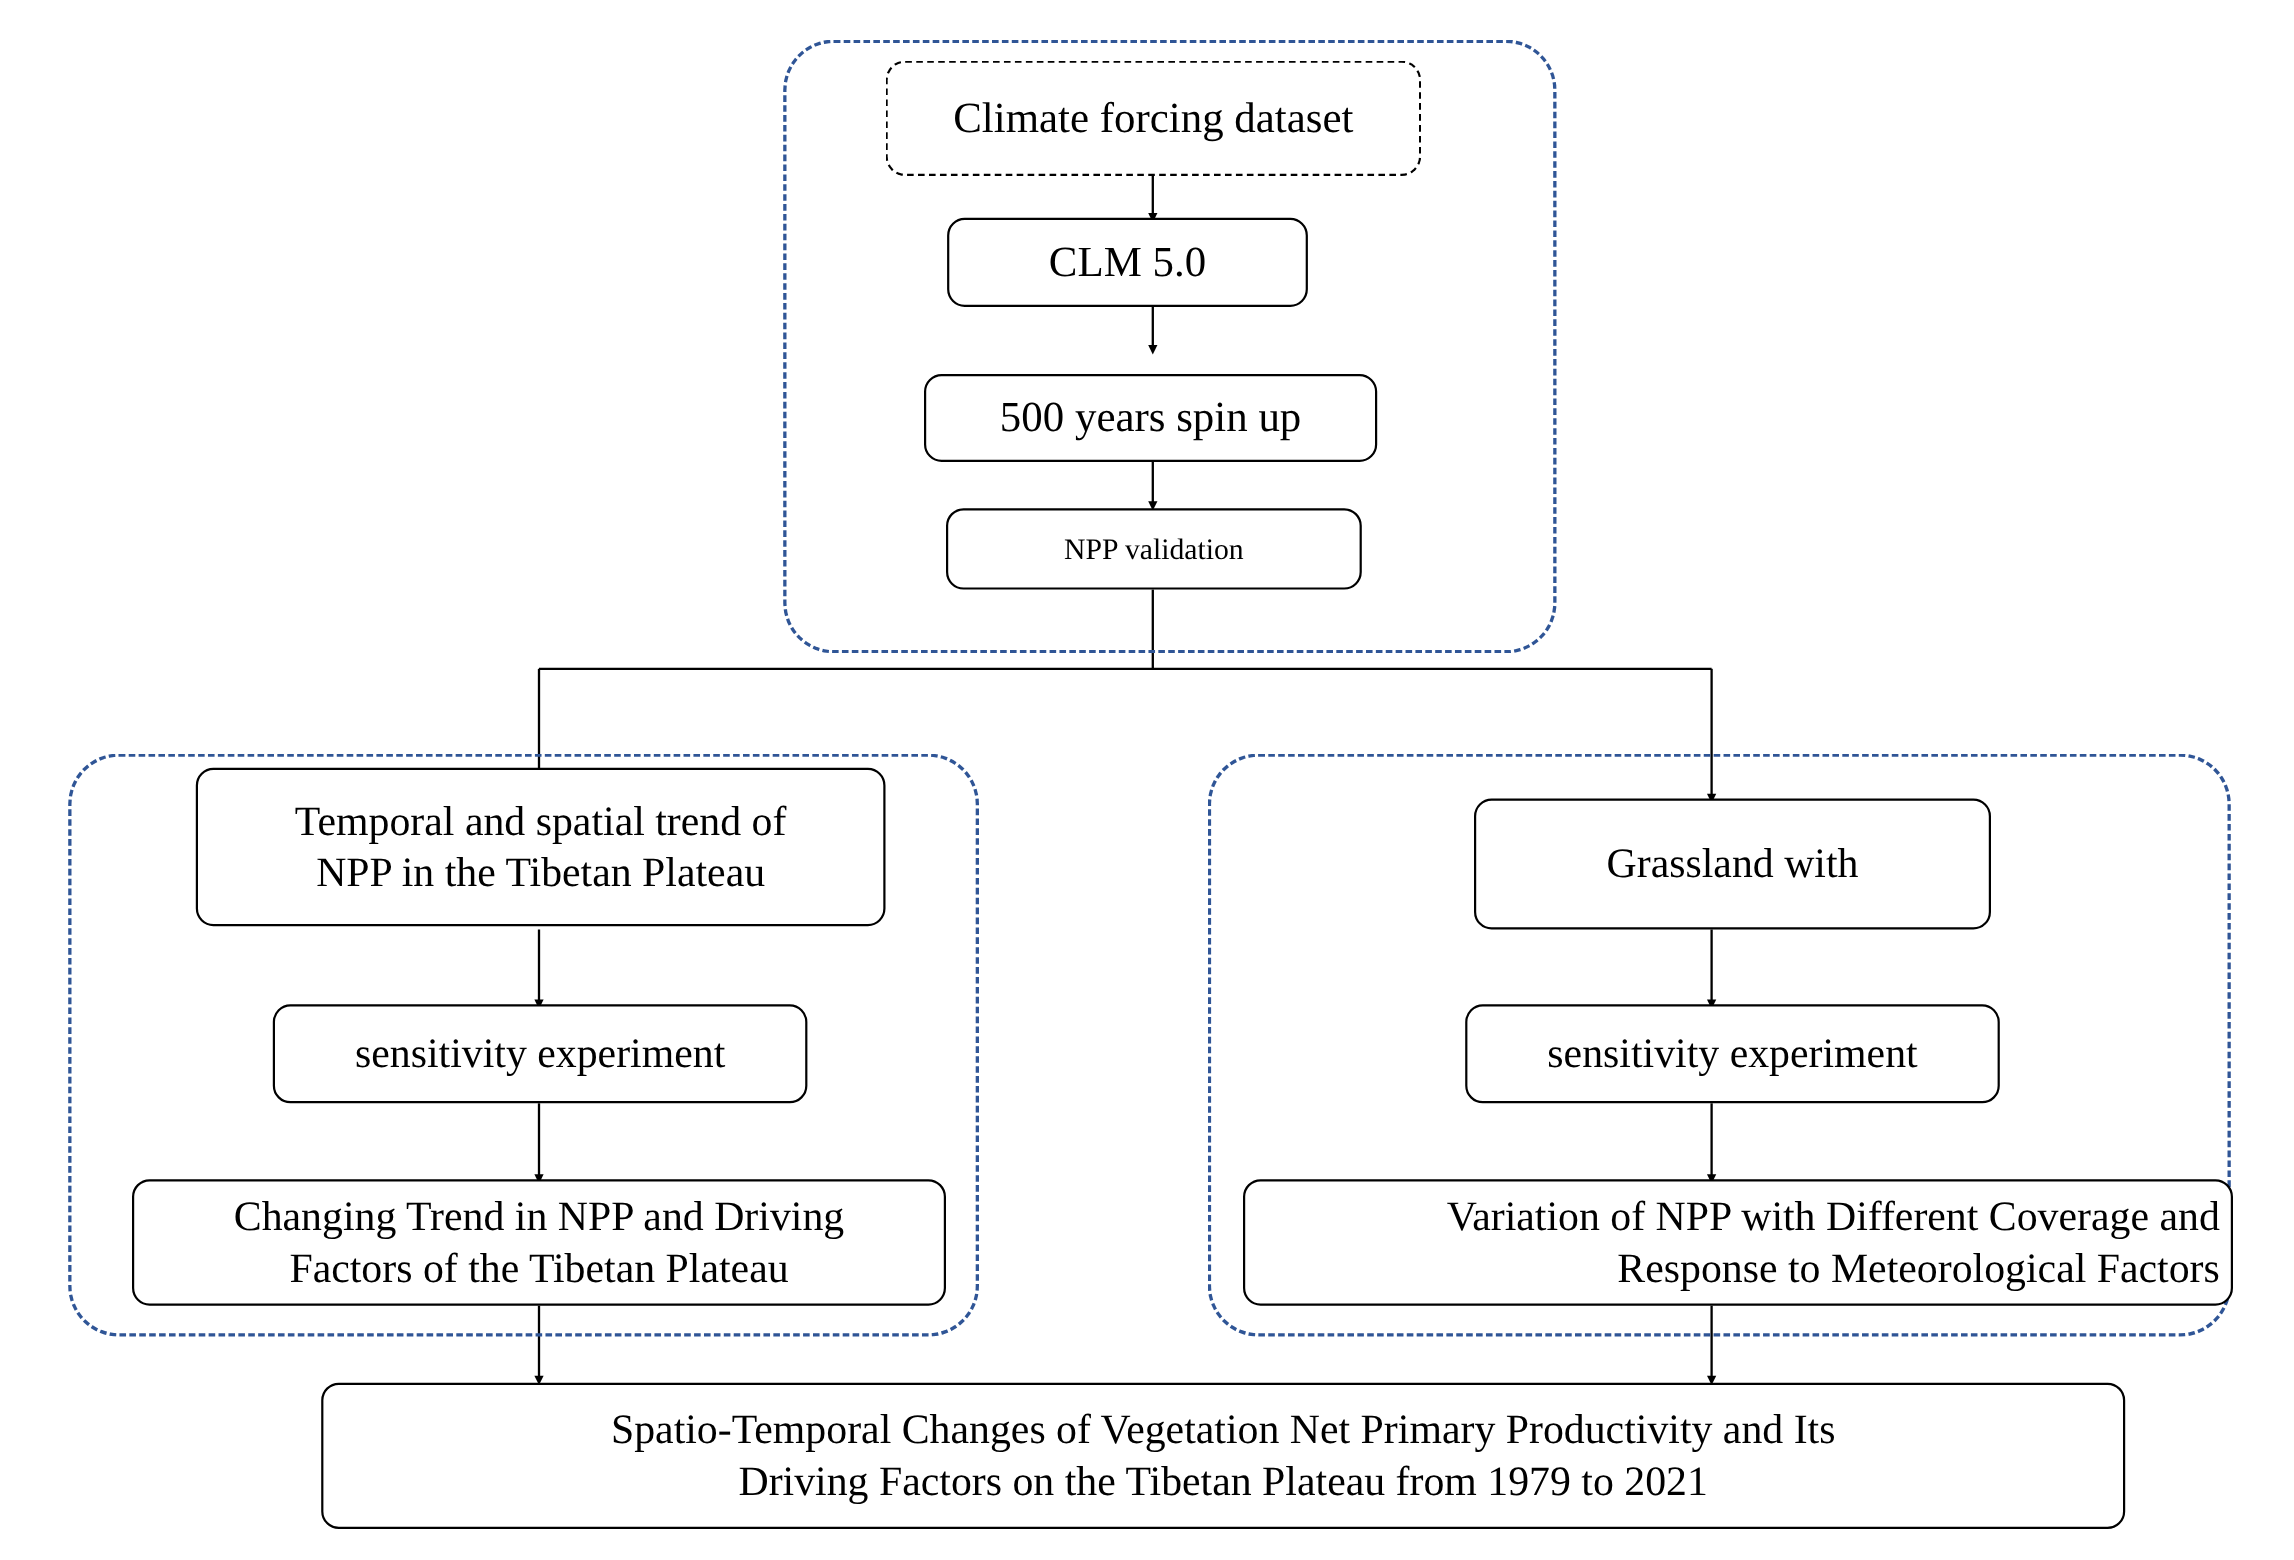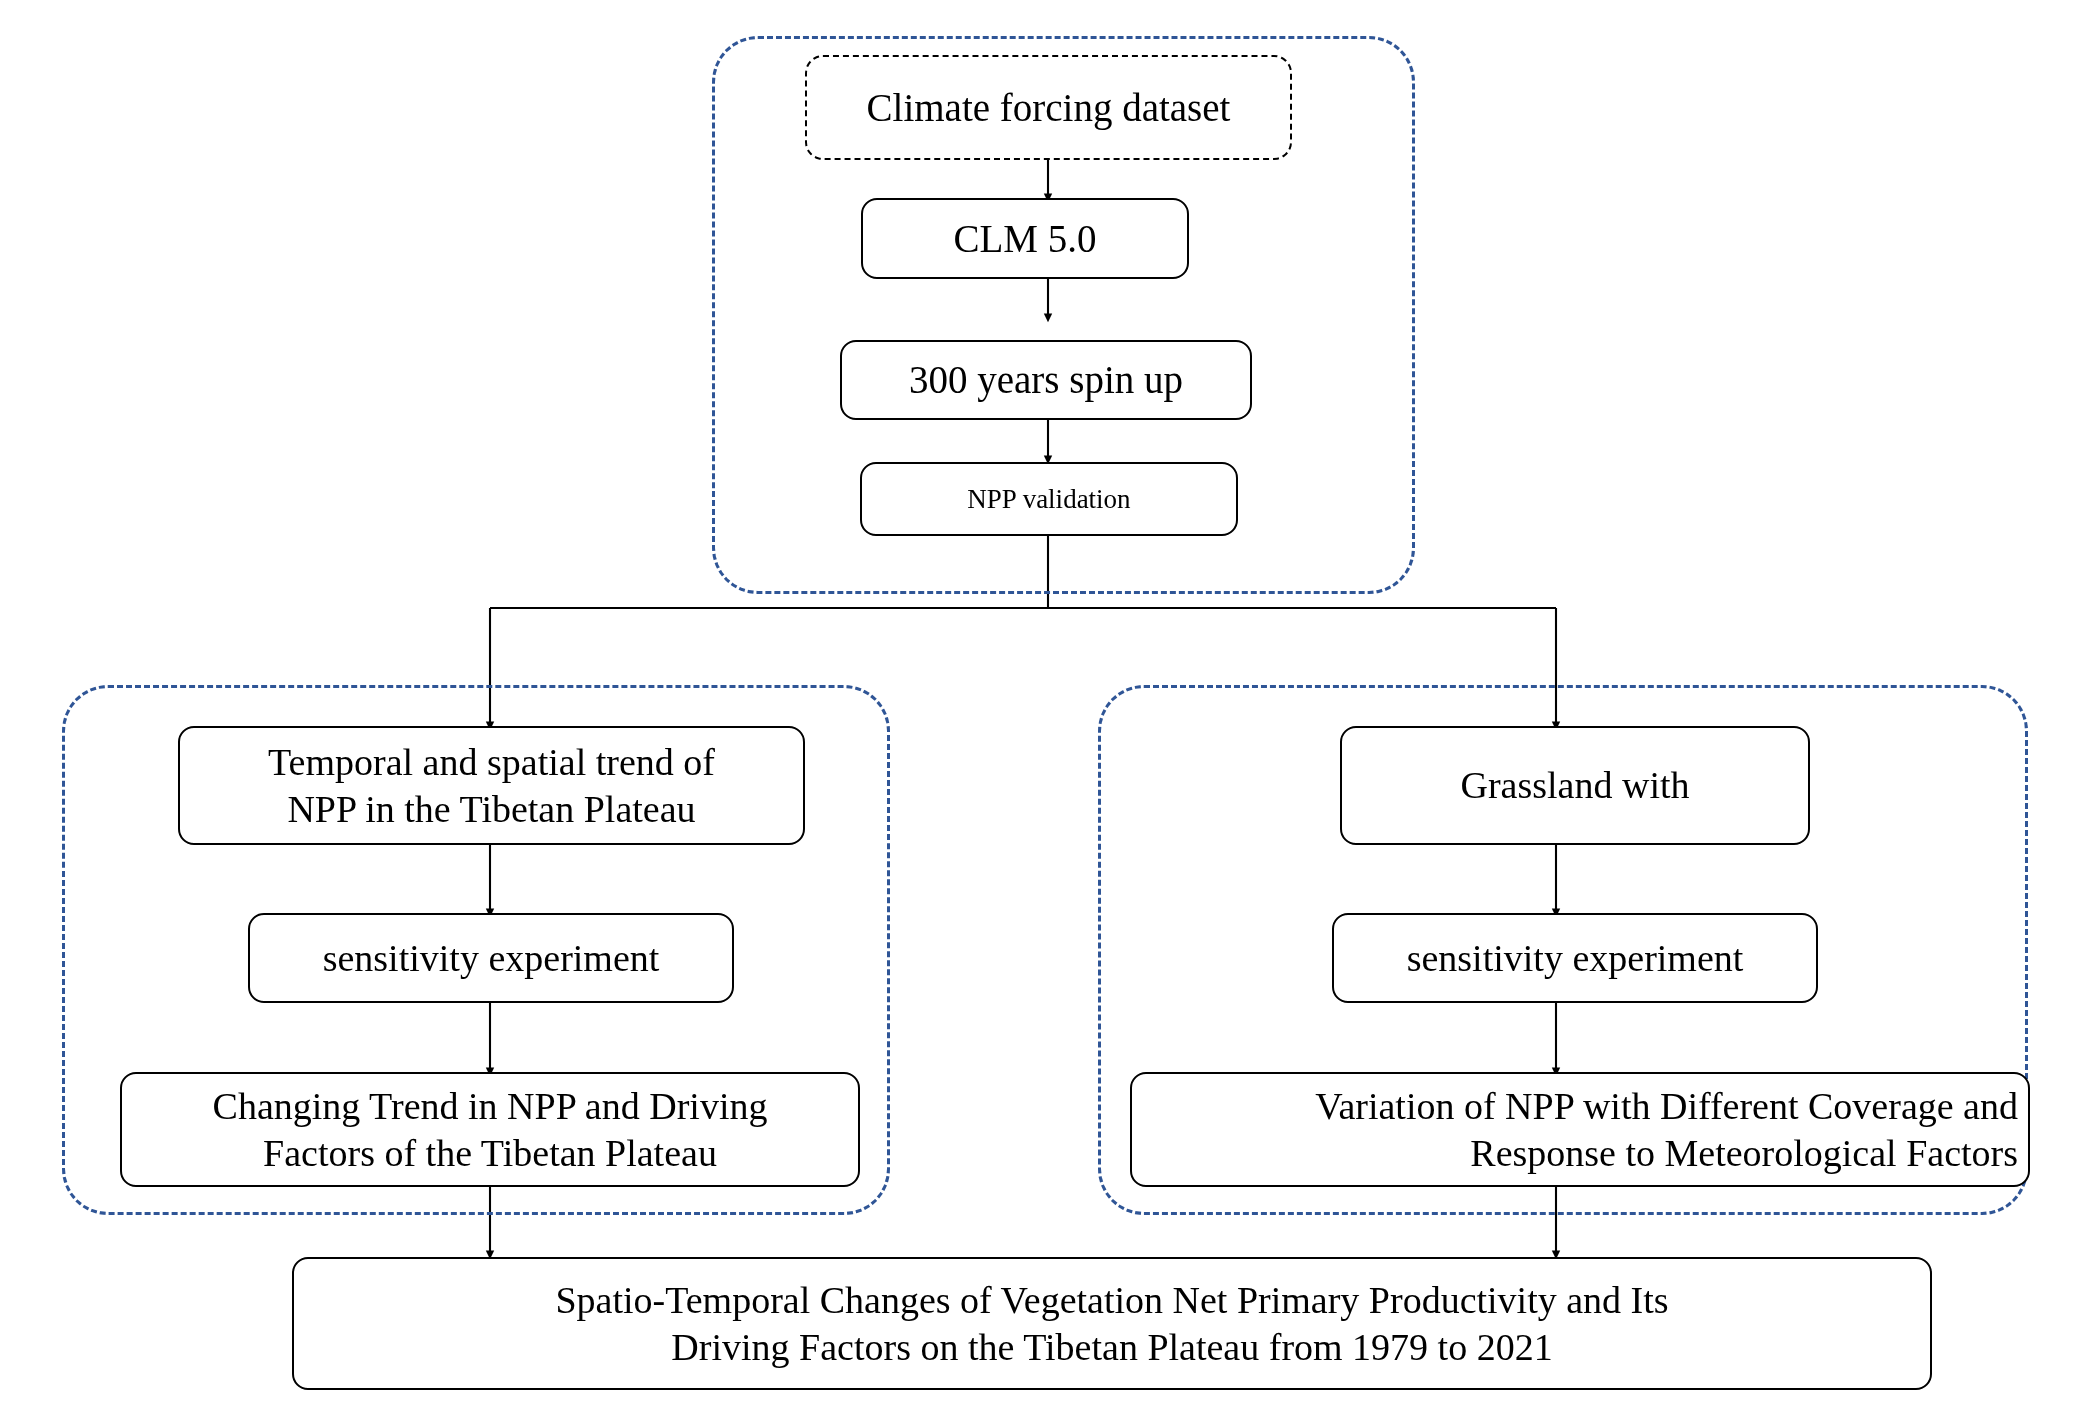--- a/index.html
+++ b/index.html
@@ -102,28 +102,28 @@
 
   <div class="node dashed" style="left:805px; top:55px; width:487px; height:105px; font-size:39px;">
     <span>Climate forcing dataset</span>
   </div>
 
   <div class="node" style="left:861px; top:198px; width:328px; height:81px; font-size:39px;">
     <span>CLM 5.0</span>
   </div>
 
   <div class="node" style="left:840px; top:340px; width:412px; height:80px; font-size:39px;">
-    <span>300 years spin up</span>
+    <span>500 years spin up</span>
   </div>
 
   <div class="node" style="left:860px; top:462px; width:378px; height:74px; font-size:27px;text-align:right;">
     <span>NPP validation</span>
   </div>
 
-  <div class="node" style="left:178px; top:726px; width:627px; height:119px; font-size:38px; flex-direction:column;">
+  <div class="node" style="left:178px; top:698px; width:627px; height:144px; font-size:38px; flex-direction:column;">
     <span>Temporal and spatial trend of</span>
     <span>NPP in the Tibetan Plateau</span>
   </div>
 
   <div class="node" style="left:248px; top:913px; width:486px; height:90px; font-size:38px;">
     <span>sensitivity experiment</span>
   </div>
 
   <div class="node" style="left:120px; top:1072px; width:740px; height:115px; font-size:38px; flex-direction:column;align-items:center;">
     <span>Changing Trend in NPP and Driving</span>

